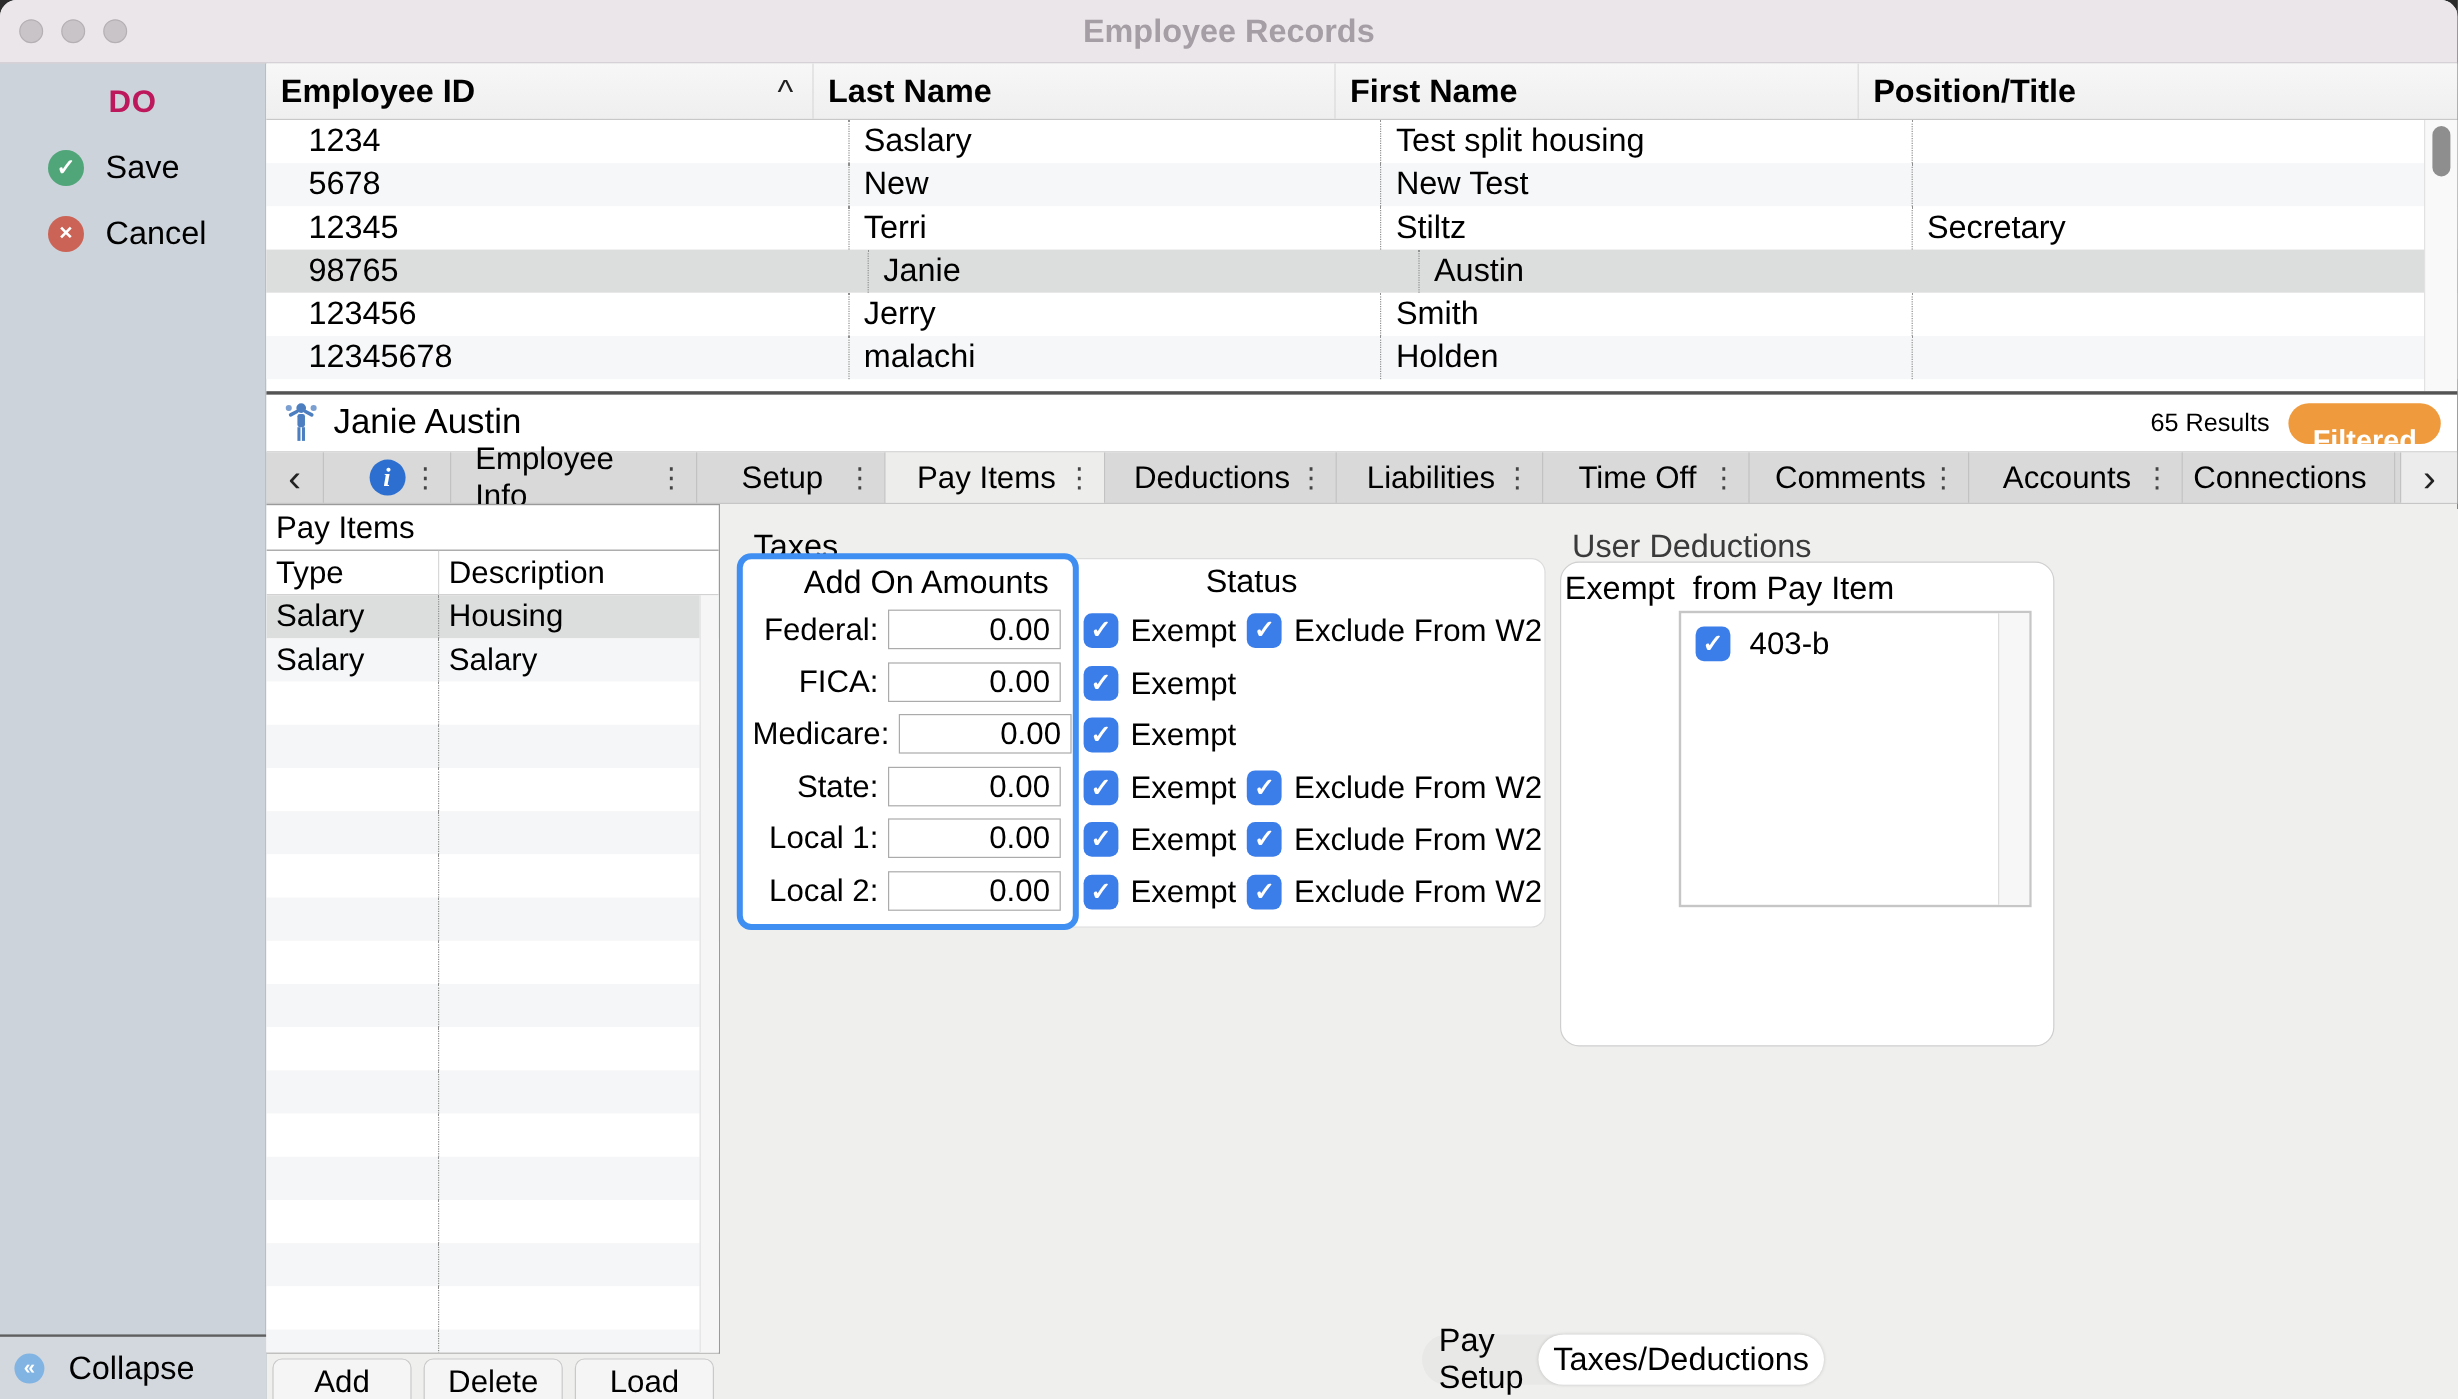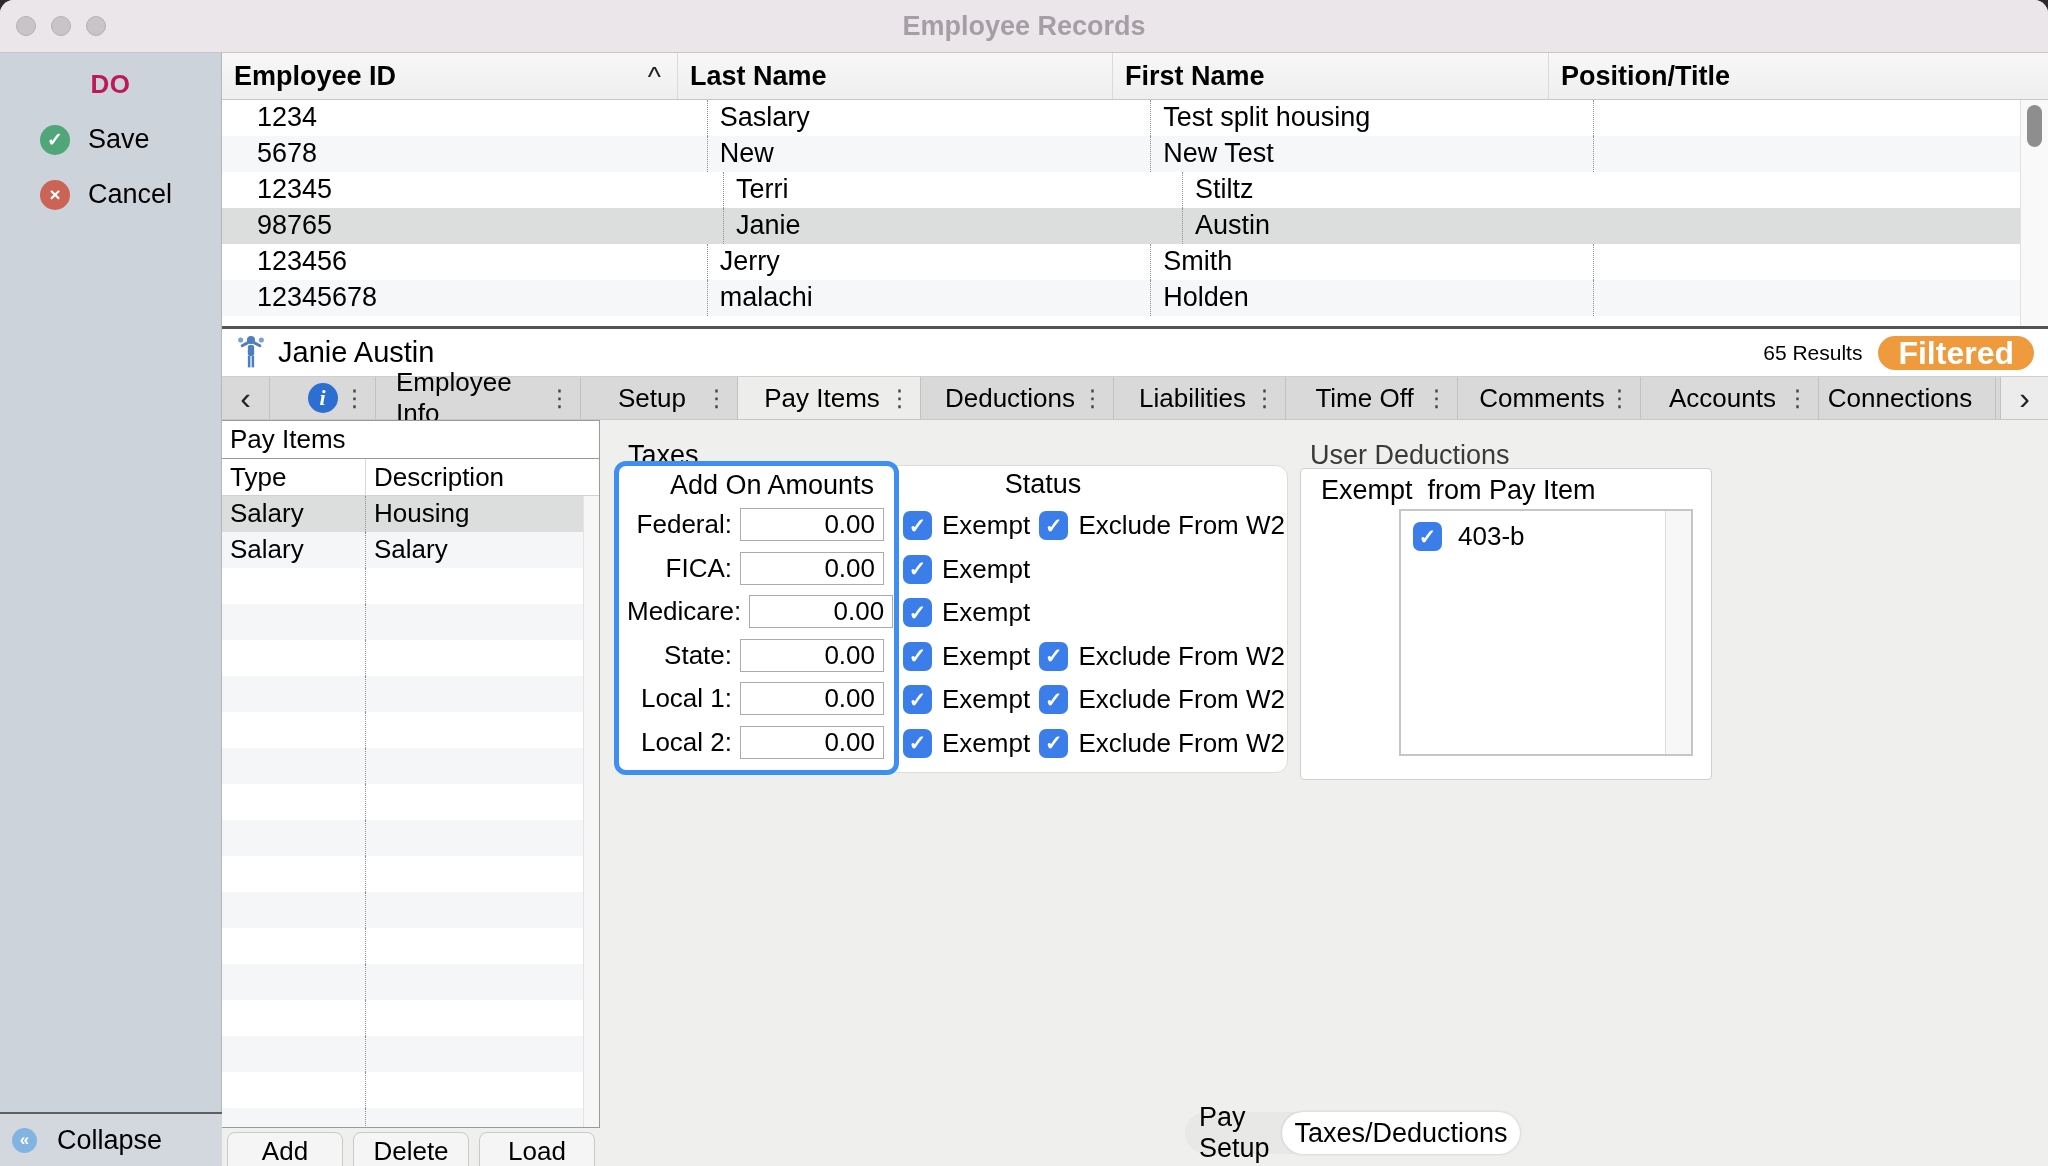--- a/index.html
+++ b/index.html
@@ -68,22 +68,22 @@
   
   .record-bar {
     position:absolute; left:222px; top:329px; width:1826px; height:48px; background:#fff;
     display:flex; align-items:center; border-bottom:1px solid #cfcfcf;
   }
   .person-ico { margin-left:14px; width:30px; height:38px; }
   .record-name { font-size:29px; margin-left:12px; }
   .record-right { margin-left:auto; display:flex; align-items:center; gap:16px; padding-right:14px; }
   .results-count { font-size:21px; }
   .filter-pill {
-    background:#ef9b3d; color:#fff; font-weight:bold; font-size:32px;
-    height:34px; line-height:34px; padding:0 20px; border-radius:17px;
+    background:#ef9b3d; color:#fff; font-weight:bold; font-size:24px;
+    height:34px; line-height:34px; padding:15px 20px; border-radius:17px;
   }
 
   
   .tabbar {
     position:absolute; left:222px; top:377px; width:1826px; height:43px;
     background:#d9d9d9; display:flex; border-bottom:1px solid #c6c6c6;
   }
   .tab, .nav-btn, .info-tab {
     position:relative; display:flex; align-items:center; justify-content:center;
     border-right:1px solid #c2c2c2; height:42px; cursor:default;
@@ -146,22 +146,22 @@
   .checkbox {
     width:29px; height:29px; border-radius:7px; background:#3b7de9;
     display:flex; align-items:center; justify-content:center;
     color:#fff; font-size:21px; font-weight:bold; flex:none;
   }
   .chk-label { font-size:26px; white-space:nowrap; }
 
   
   .ud-label { position:absolute; left:1310px; top:440px; font-size:27px; color:#3a3a3a; }
   .ud-card {
-    position:absolute; left:1300px; top:468px; width:412px; height:312px;
-    background:#fff; border:1px solid #cfcfcf; border-radius:4px; padding:6px 20px;
+    position:absolute; left:1300px; top:468px; width:412px; height:404px;
+    background:#fff; border:1px solid #cfcfcf; border-radius:16px; padding:6px 3px;
   }
   .ud-title { font-size:27px; white-space:pre-wrap; }
   .ud-listbox {
     position:absolute; left:98px; top:40px; width:294px; height:247px;
     background:#fff; border:2px solid #c6c6c6;
   }
   .ud-scroll { position:absolute; right:0; top:0; bottom:0; width:26px; background:#f7f7f7; border-left:1px solid #ddd; }
   .ud-item { display:flex; align-items:center; gap:16px; padding:10px 0 0 12px; }
 
   
@@ -223,20 +223,21 @@
       <div class="emp-row alt">
         <div class="cell c0">5678</div>
         <div class="cell c1">New</div>
         <div class="cell c2">New Test</div>
         <div class="cell c3"></div>
       </div>
       <div class="emp-row">
         <div class="cell c0">12345</div>
         <div class="cell c1">Terri</div>
         <div class="cell c2">Stiltz</div>
+        <div class="cell c3">Secretary</div>
       </div>
       <div class="emp-row selected">
         <div class="cell c0">98765</div>
         <div class="cell c1">Janie</div>
         <div class="cell c2">Austin</div>
       </div>
       <div class="emp-row">
         <div class="cell c0">123456</div>
         <div class="cell c1">Jerry</div>
         <div class="cell c2">Smith</div>

